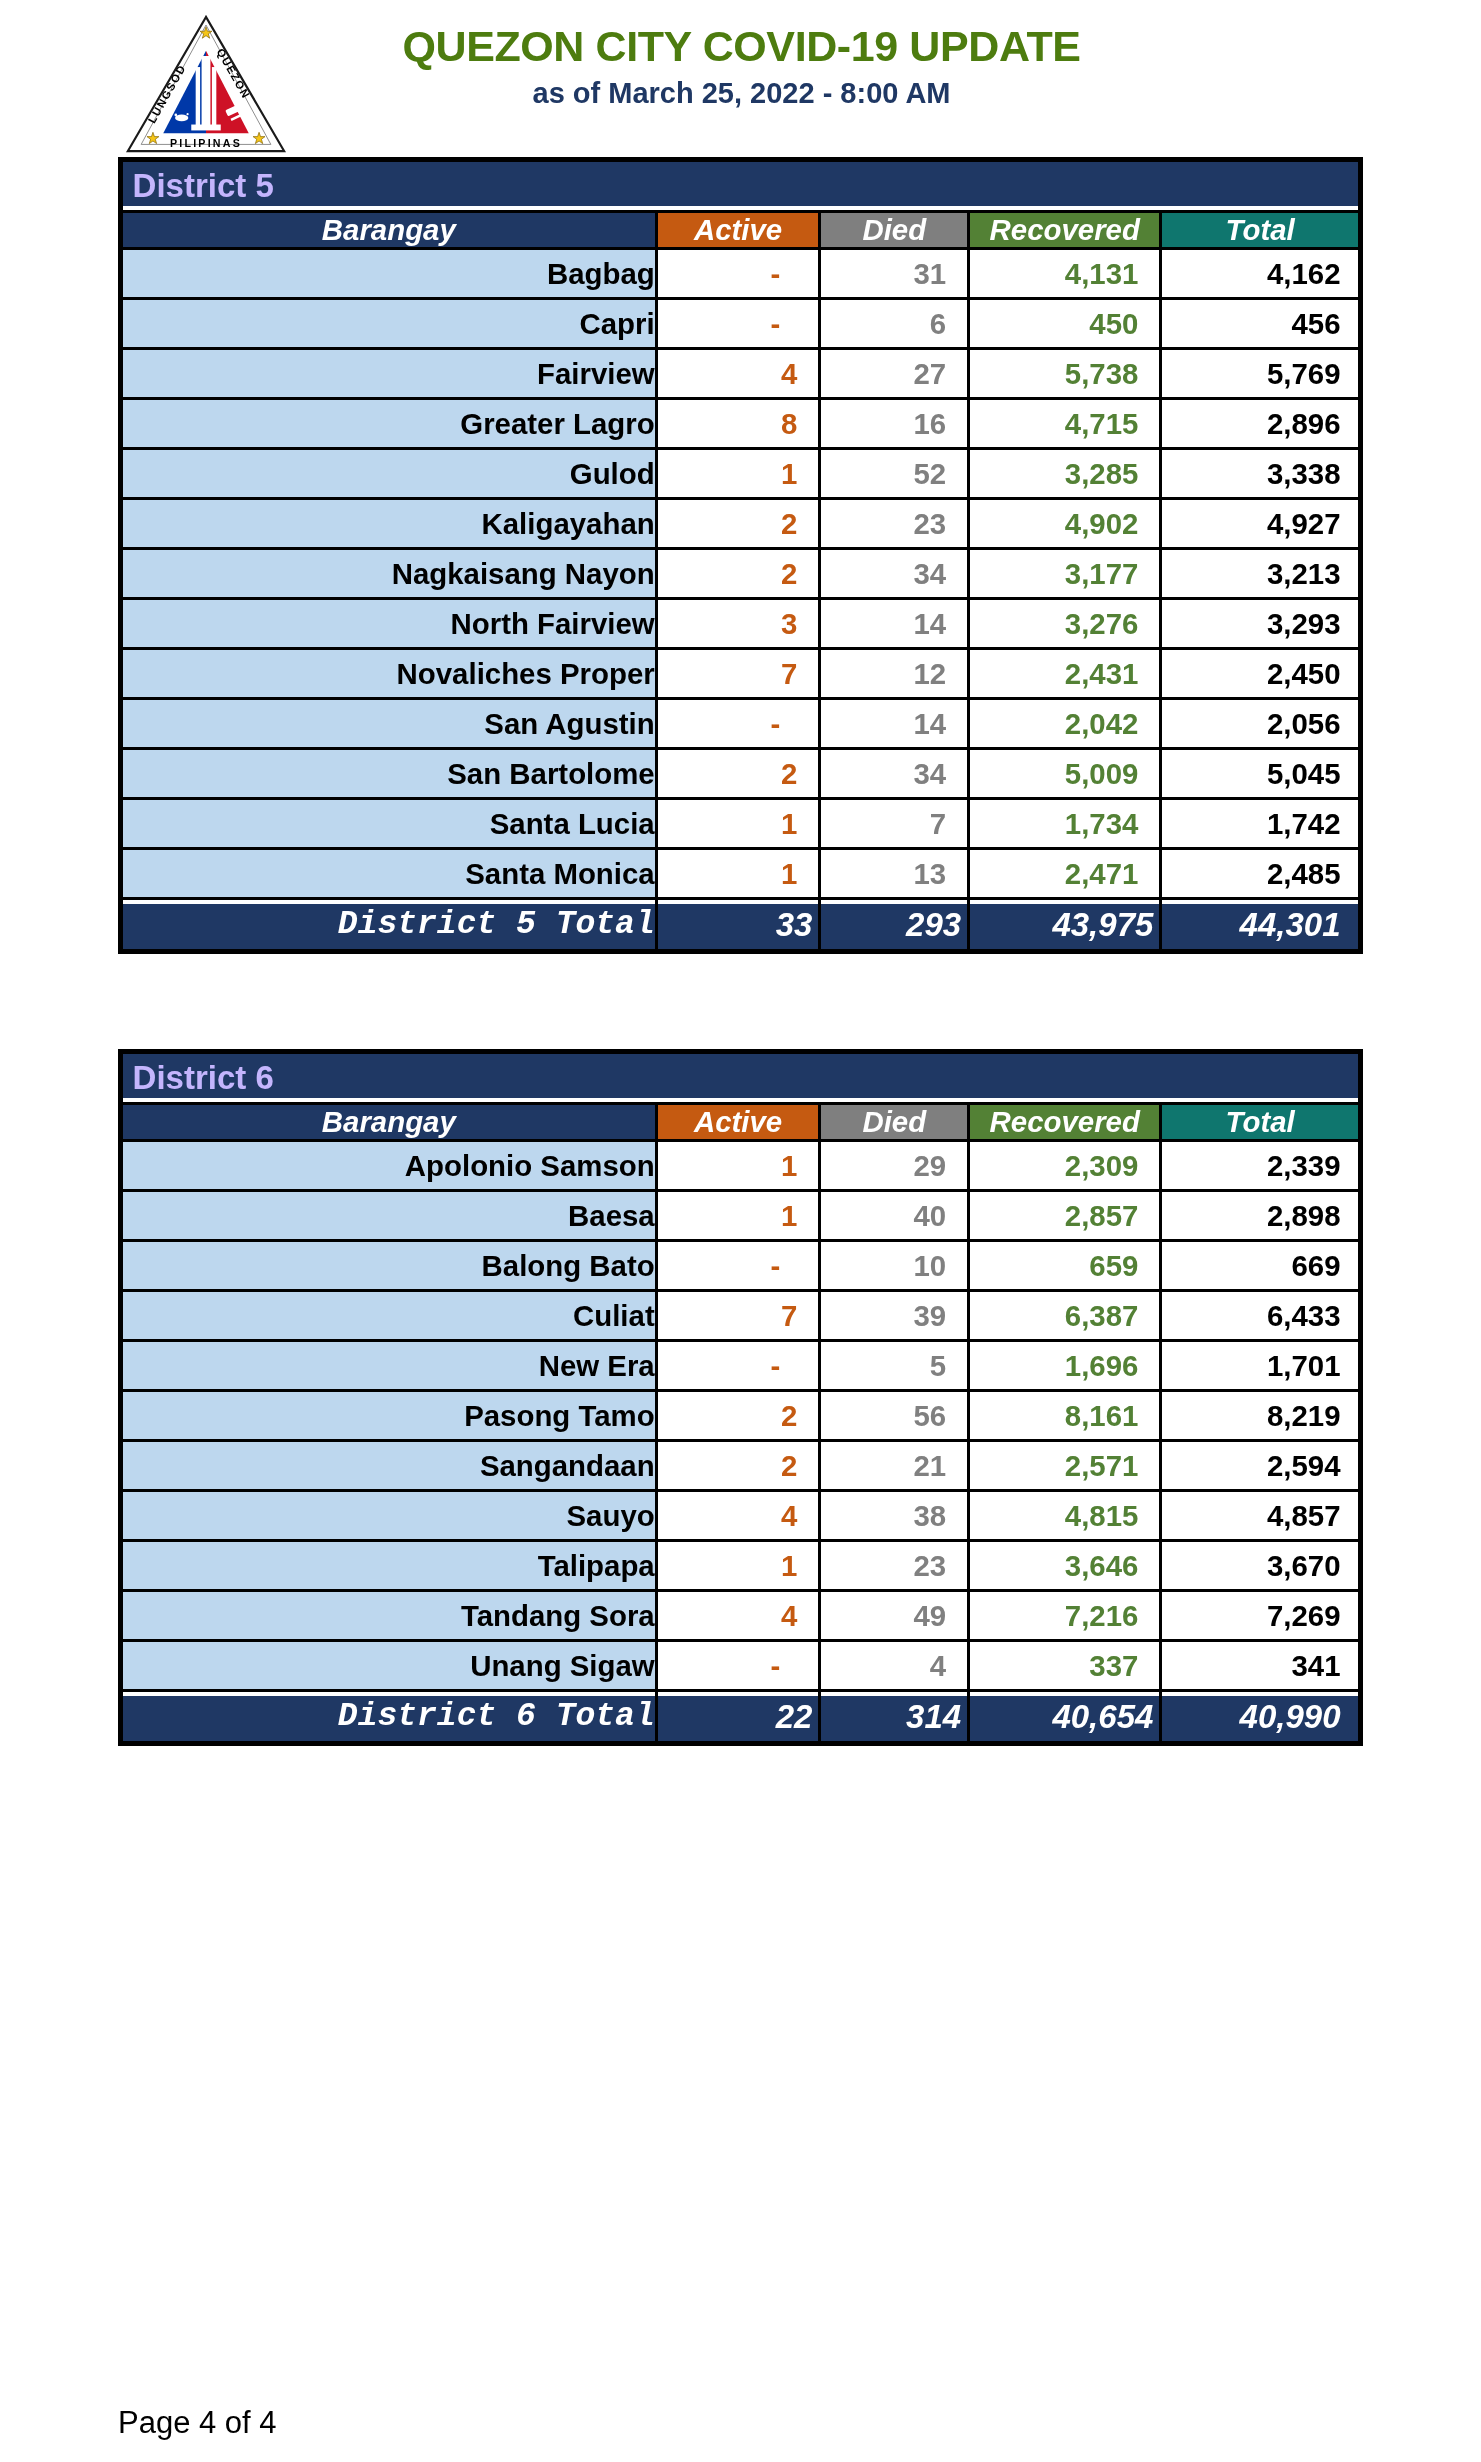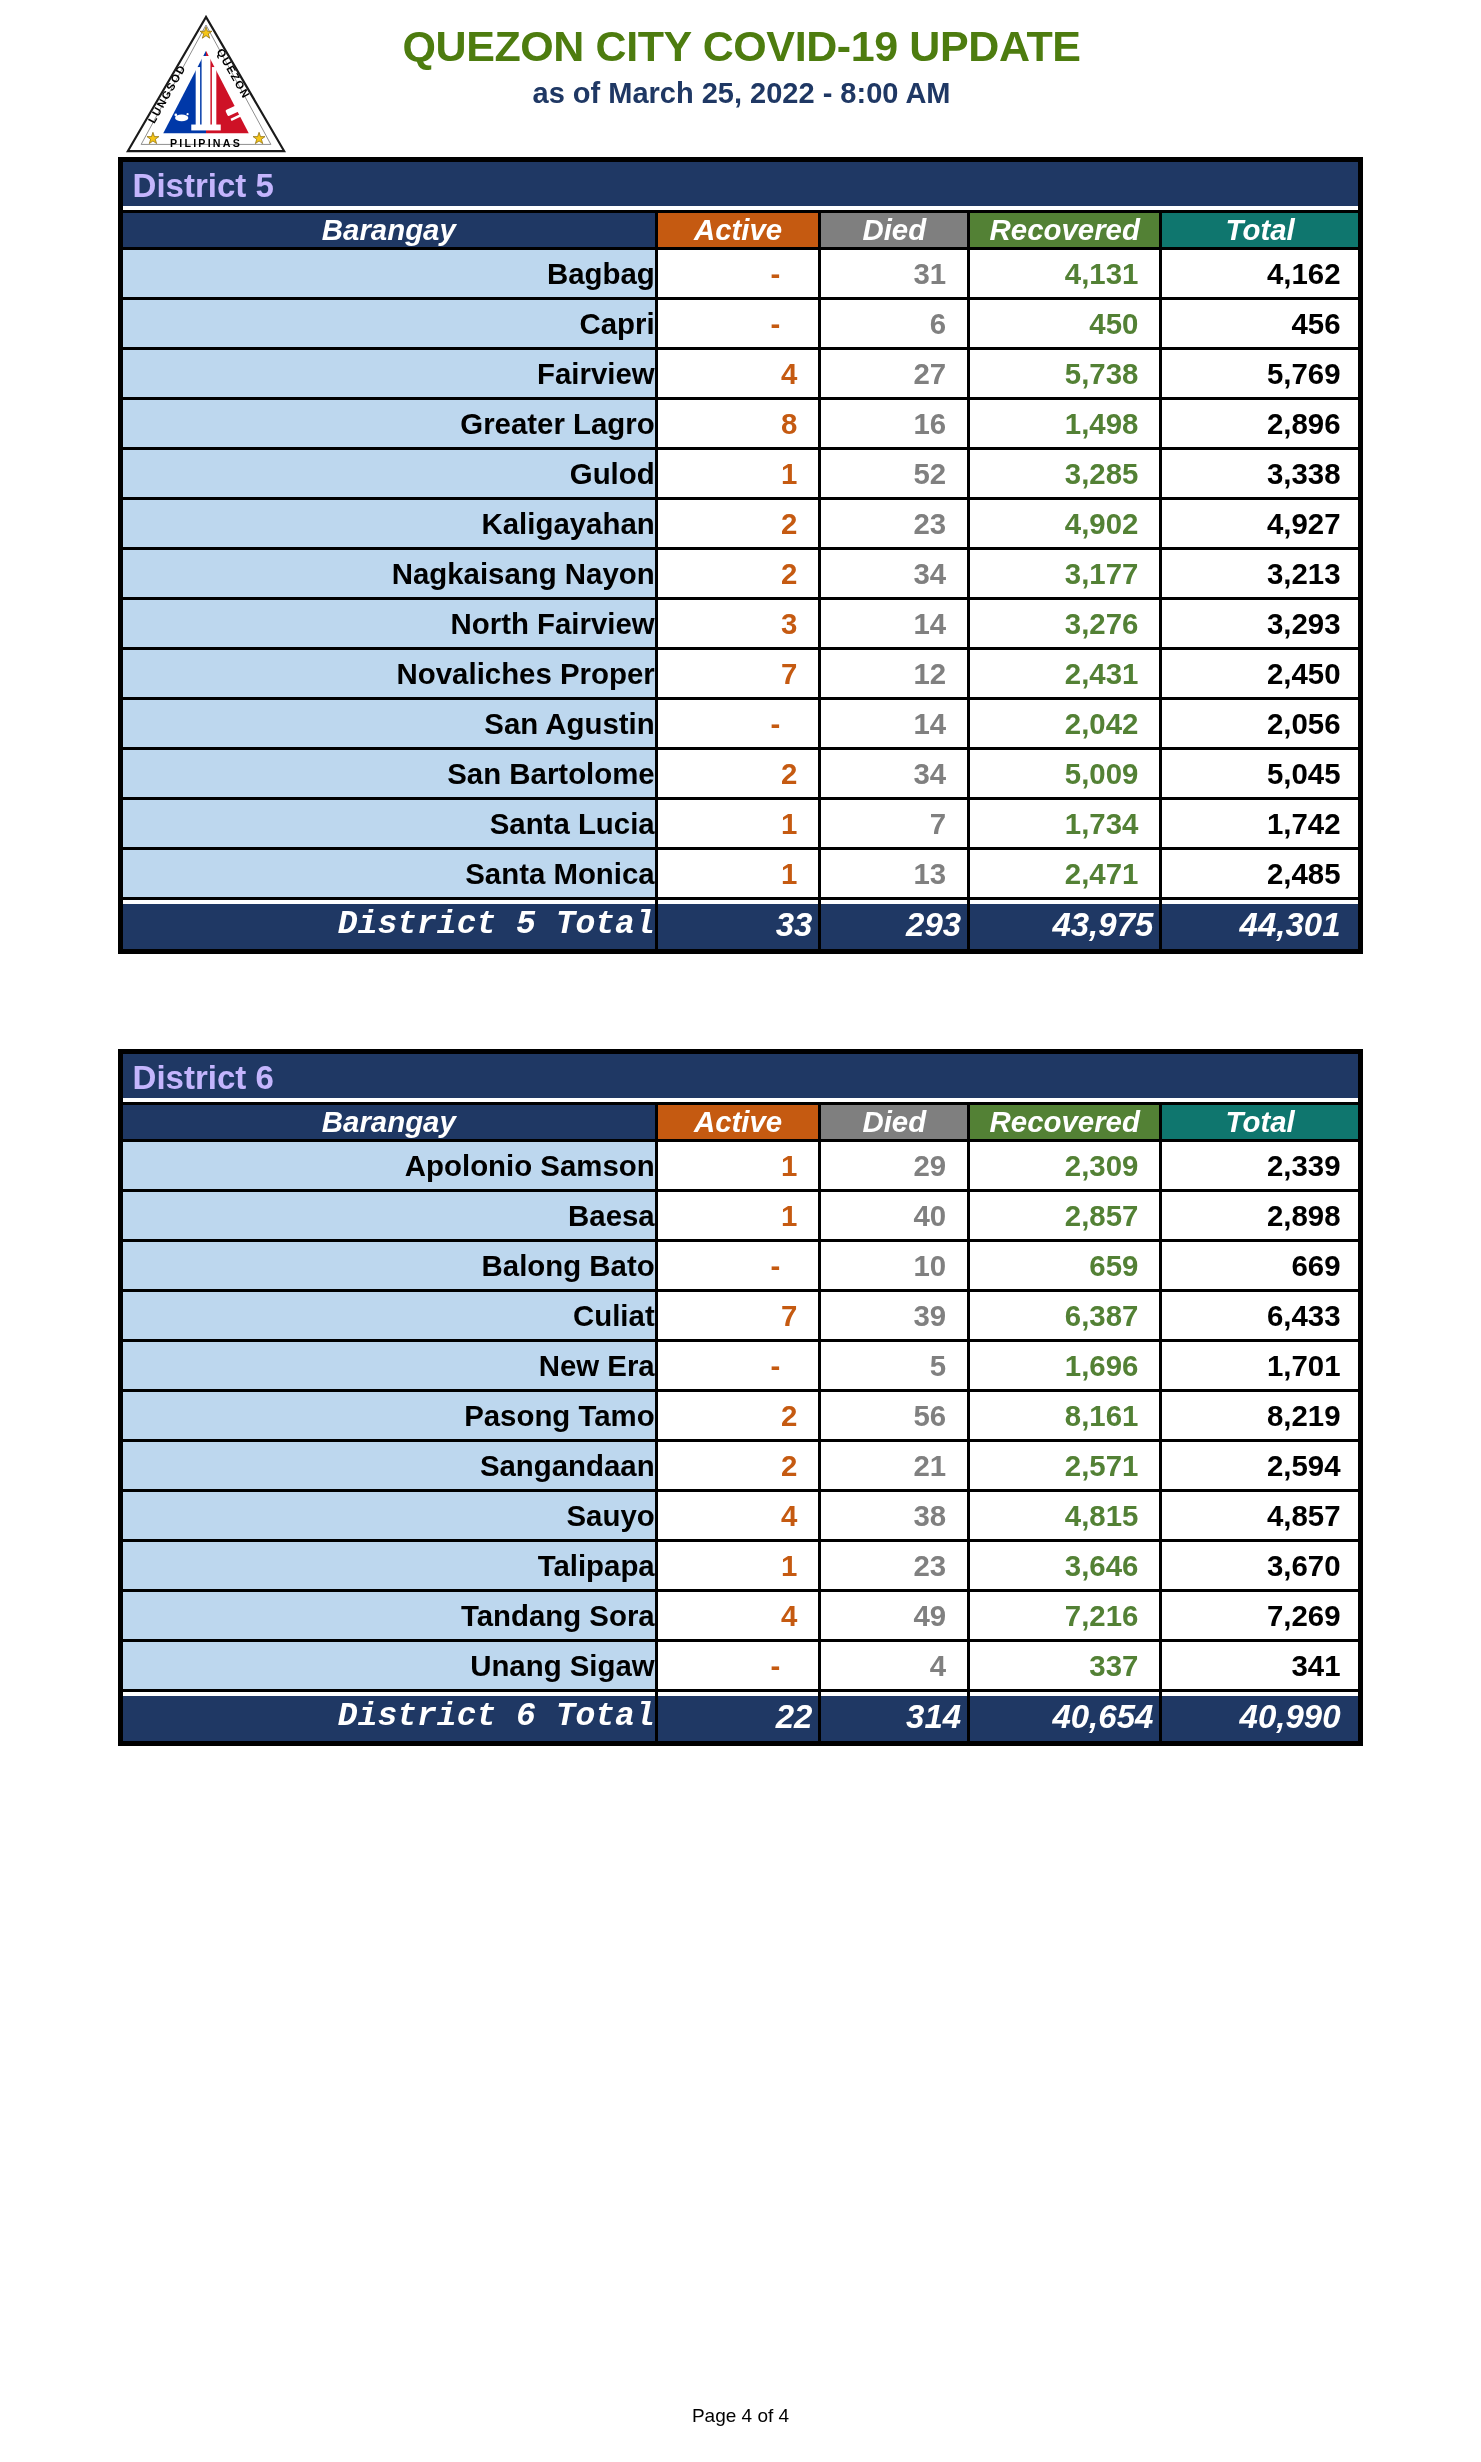--- a/index.html
+++ b/index.html
@@ -84,21 +84,21 @@
     box-shadow: inset 0 4px 0 #ffffff;
   }
   tr.total-row td.total-label {
     text-align: right; padding: 0 0 0 35px; font-family: Liberation Mono, monospace;
   }
   tr.total-row td.t-total { padding-right: 17.5px; }
 
   
   .footer {
     position: absolute; left: 118px; top: 2405px; width: 1245px;
-    text-align: center; font-size: 19px; color: #000000; font-weight: normal;
+    text-align: left; font-size: 31px; color: #000000; font-weight: normal;
   }
 </style>
 </head>
 <body>
 
 <div class="page">
 
   <svg class="logo" viewBox="0 0 220 190" xmlns="http://www.w3.org/2000/svg" aria-hidden="true">
     <defs>
       <path id="star" d="M0,-8.5 L2,-2.6 L8.1,-2.6 L3.2,1 L5,6.9 L0,3.4 L-5,6.9 L-3.2,1 L-8.1,-2.6 L-2,-2.6 Z"></path>
@@ -181,21 +181,21 @@
             <td class="name-cell">Fairview</td>
             <td class="active-cell">4</td>
             <td class="died-cell">27</td>
             <td class="recovered-cell">5,738</td>
             <td class="total-cell">5,769</td>
           </tr>
           <tr class="data-row">
             <td class="name-cell">Greater Lagro</td>
             <td class="active-cell">8</td>
             <td class="died-cell">16</td>
-            <td class="recovered-cell">1,498</td>
+            <td class="recovered-cell">4,715</td>
             <td class="total-cell">2,896</td>
           </tr>
           <tr class="data-row">
             <td class="name-cell">Gulod</td>
             <td class="active-cell">1</td>
             <td class="died-cell">52</td>
             <td class="recovered-cell">3,285</td>
             <td class="total-cell">3,338</td>
           </tr>
           <tr class="data-row">

